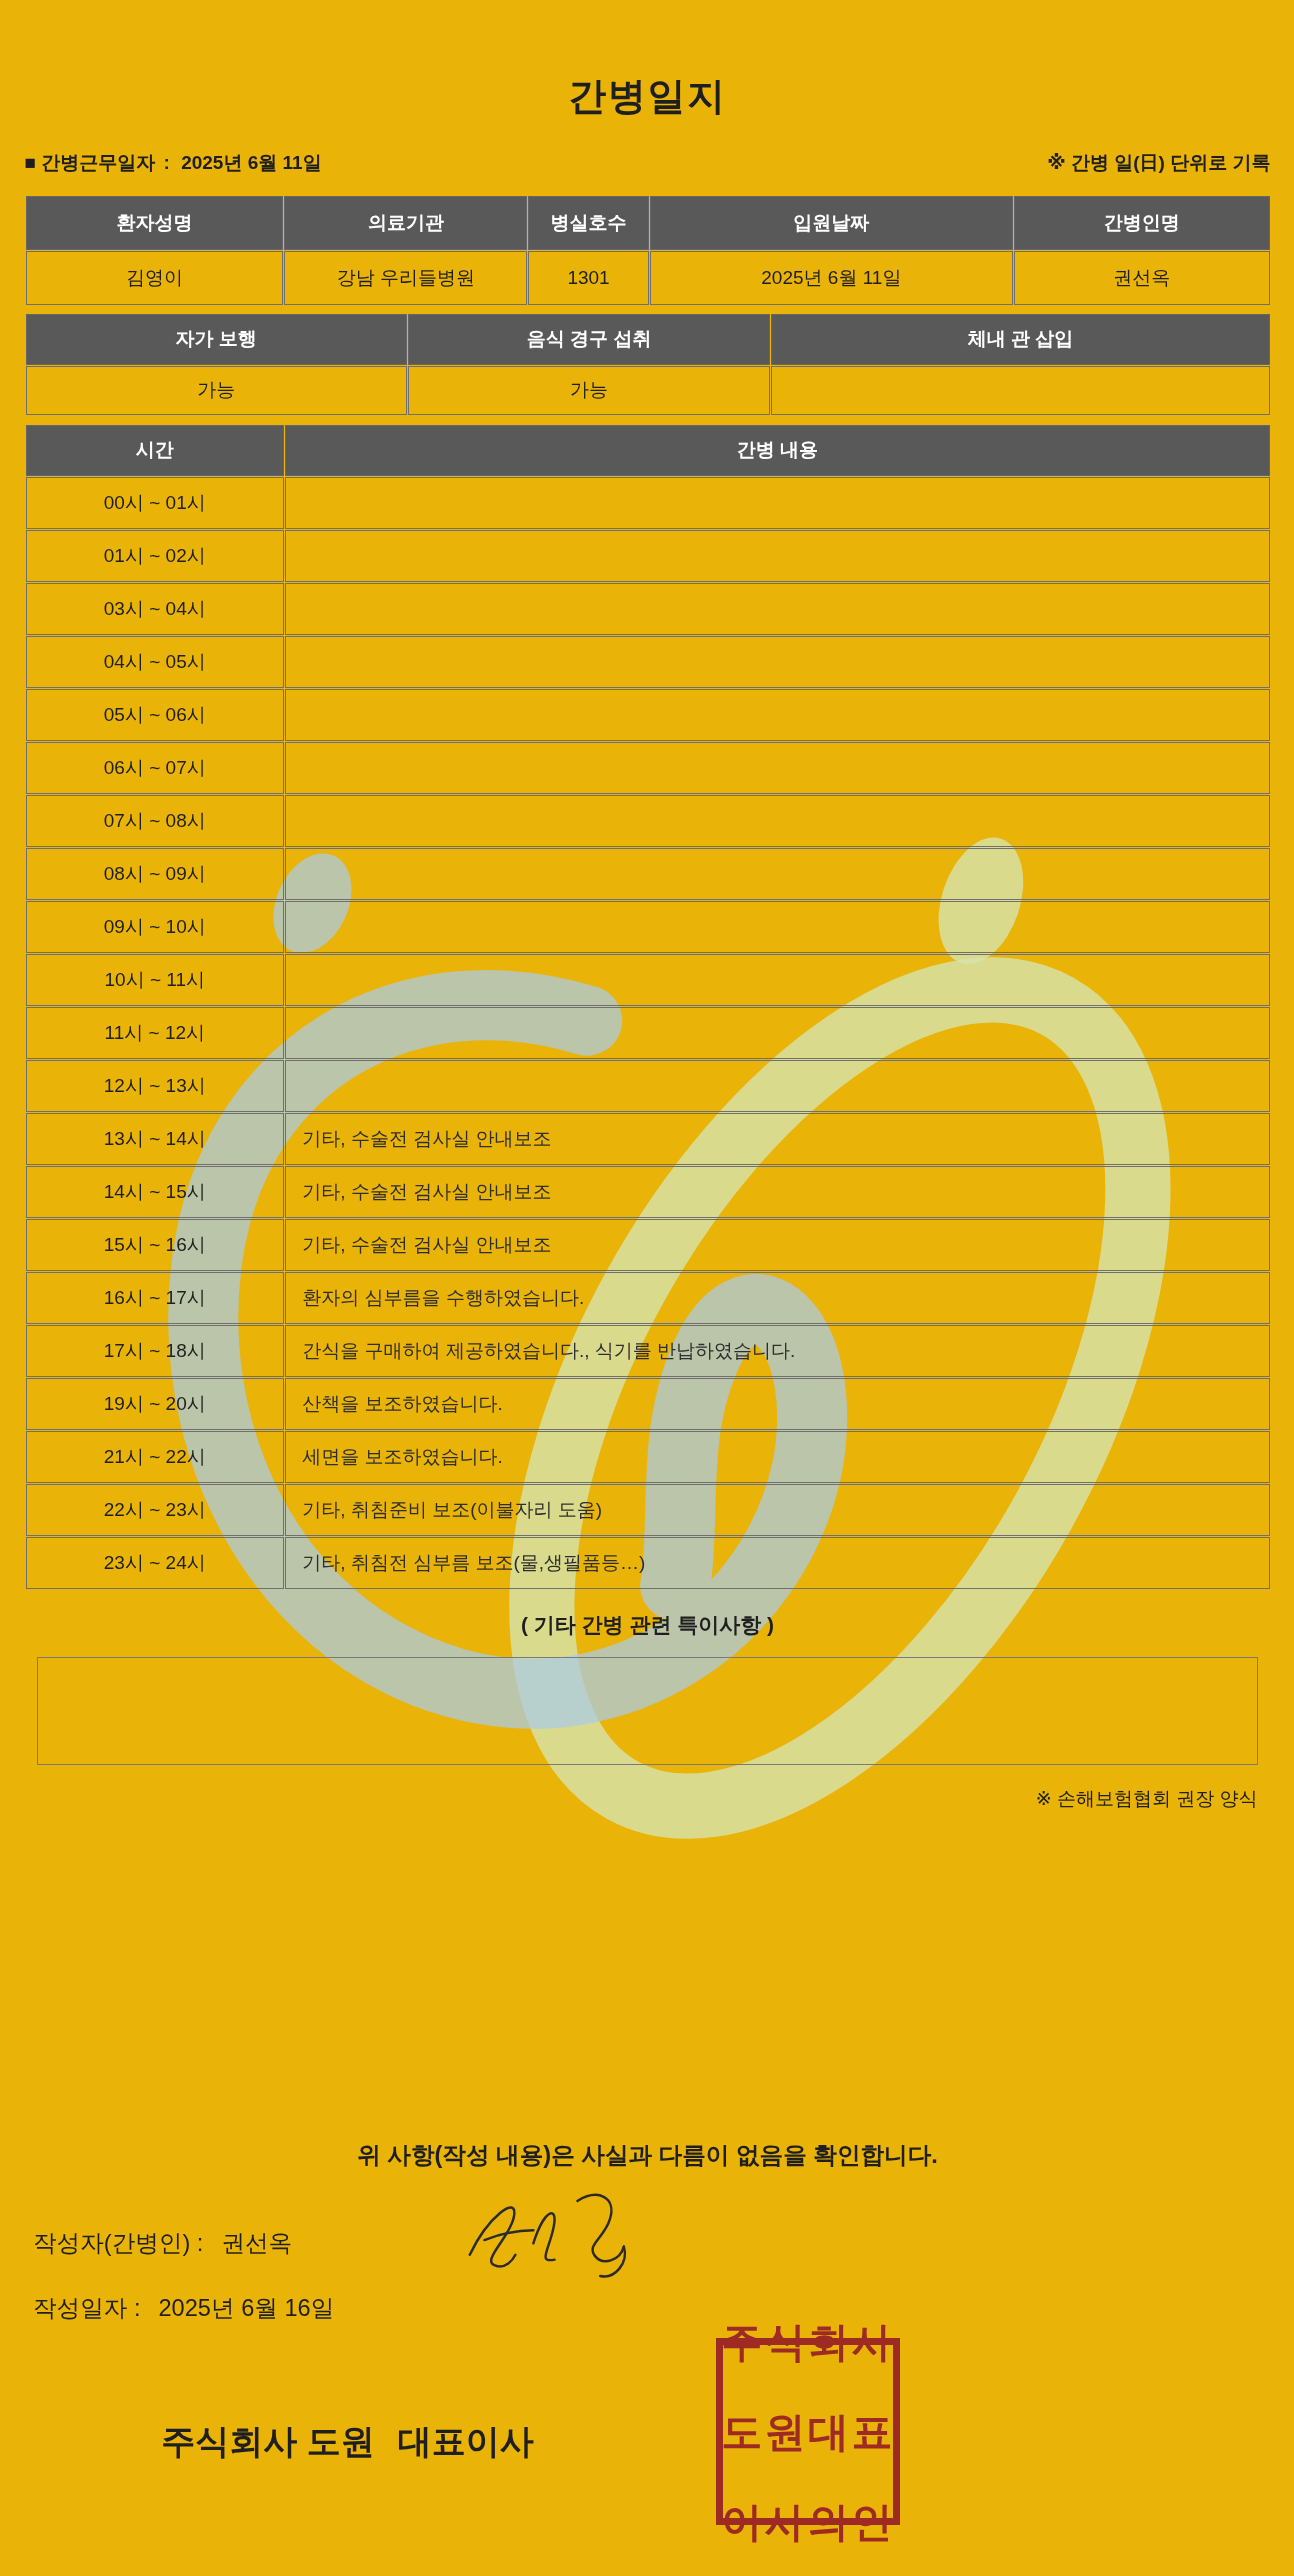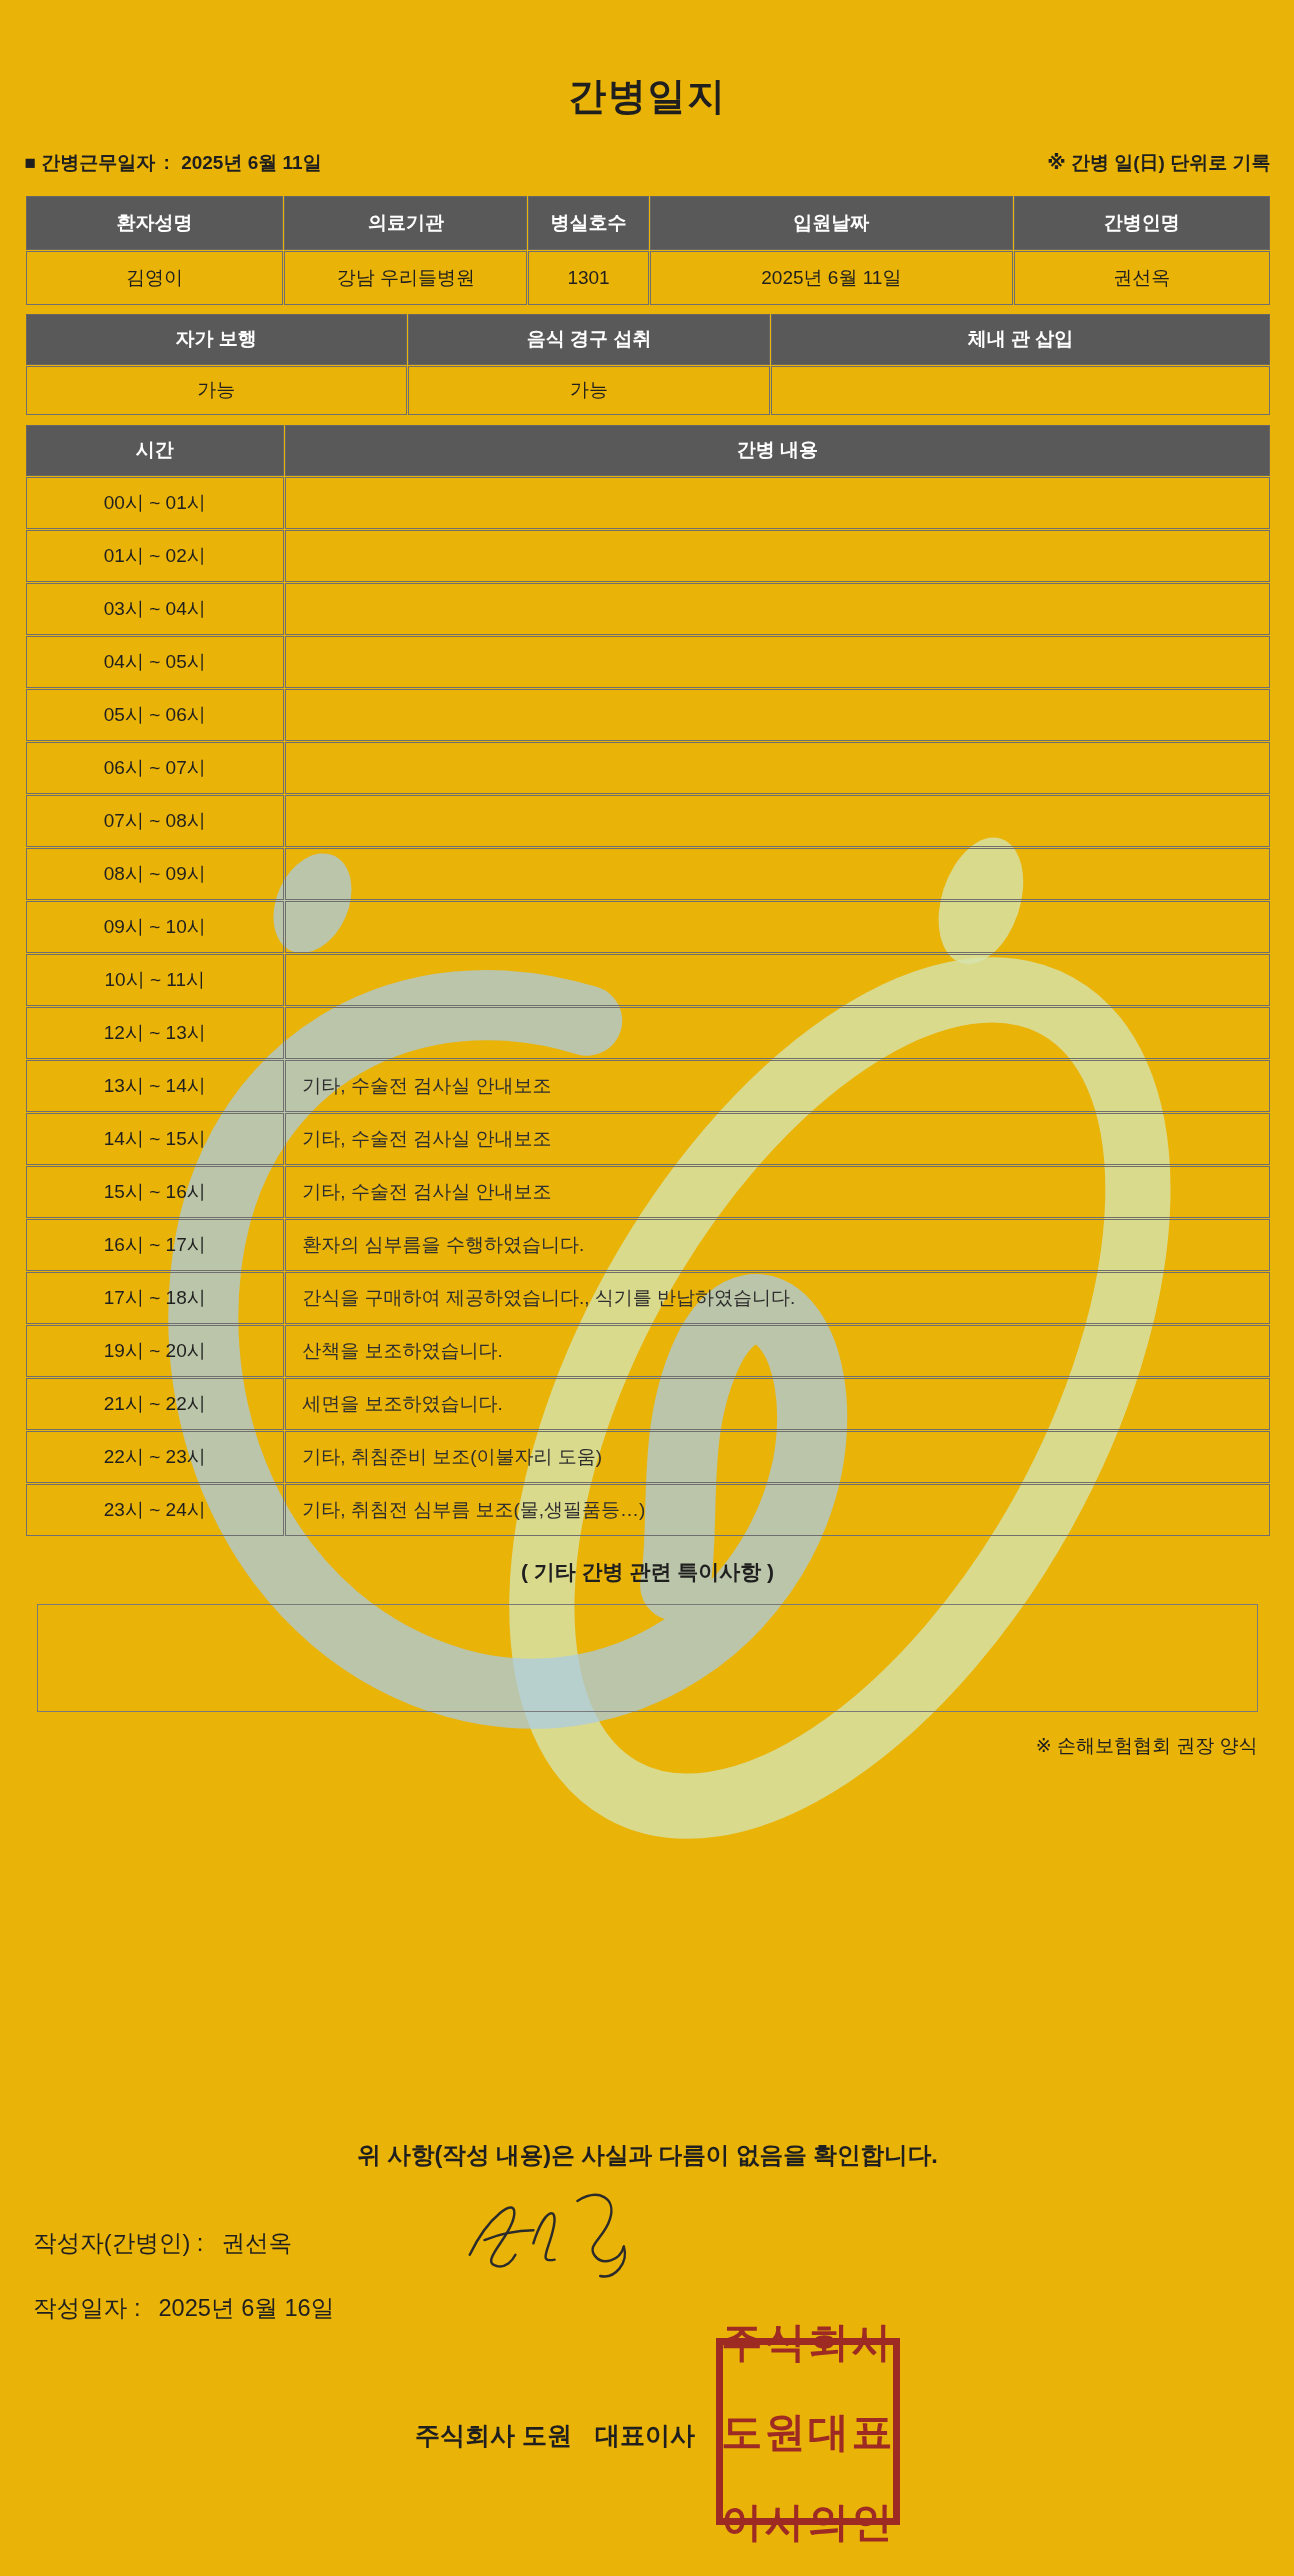--- a/index.html
+++ b/index.html
@@ -48,21 +48,21 @@
   .notes-caption{margin-top:21px;text-align:center;font-size:21px;font-weight:700;}
   .notes-box{margin:18px 12.2px 0 12.2px;height:108px;border:1.6px solid #7a7a7a;background:transparent;}
   .form-note{margin-top:21px;text-align:right;padding-right:13px;font-size:19px;}
 
   .confirmation{position:absolute;left:0;top:2139px;width:100%;text-align:center;font-size:23.6px;font-weight:700;z-index:1;}
   .writer-line{position:absolute;left:33px;top:2227px;font-size:23.6px;z-index:1;}
   .writer-line .name{margin-left:18px;}
   .signature{position:absolute;left:455px;top:2183px;z-index:2;}
   .date-line{position:absolute;left:33px;top:2292px;font-size:23.6px;z-index:1;}
 
-  .company-line{position:absolute;left:0;top:2419px;width:695px;text-align:right;font-size:25px;font-weight:800;z-index:1;}
+  .company-line{position:absolute;left:0;top:2419px;width:695px;text-align:center;font-size:34px;font-weight:800;z-index:1;}
   .company-line .role{margin-left:23px;}
 
   .seal{position:absolute;left:716px;top:2338px;width:184px;height:187px;border:7.3px solid var(--seal-red);
         display:flex;flex-direction:column;justify-content:center;align-items:center;z-index:1;
         filter:blur(0.3px);gap:36px;}
   .seal .seal-line{color:var(--seal-red);font-size:41px;font-weight:800;line-height:54px;letter-spacing:2.4px;white-space:nowrap;}
 </style>
 </head>
 <body>
 
@@ -191,20 +191,24 @@
           </tr>
           <tr>
             <td class="time-cell">09시 ~ 10시</td>
             <td class="content-cell"></td>
           </tr>
           <tr>
             <td class="time-cell">10시 ~ 11시</td>
             <td class="content-cell"></td>
           </tr>
           <tr>
+            <td class="time-cell">11시 ~ 12시</td>
+            <td class="content-cell"></td>
+          </tr>
+          <tr>
             <td class="time-cell">12시 ~ 13시</td>
             <td class="content-cell"></td>
           </tr>
           <tr>
             <td class="time-cell">13시 ~ 14시</td>
             <td class="content-cell">기타, 수술전 검사실 안내보조</td>
           </tr>
           <tr>
             <td class="time-cell">14시 ~ 15시</td>
             <td class="content-cell">기타, 수술전 검사실 안내보조</td>

